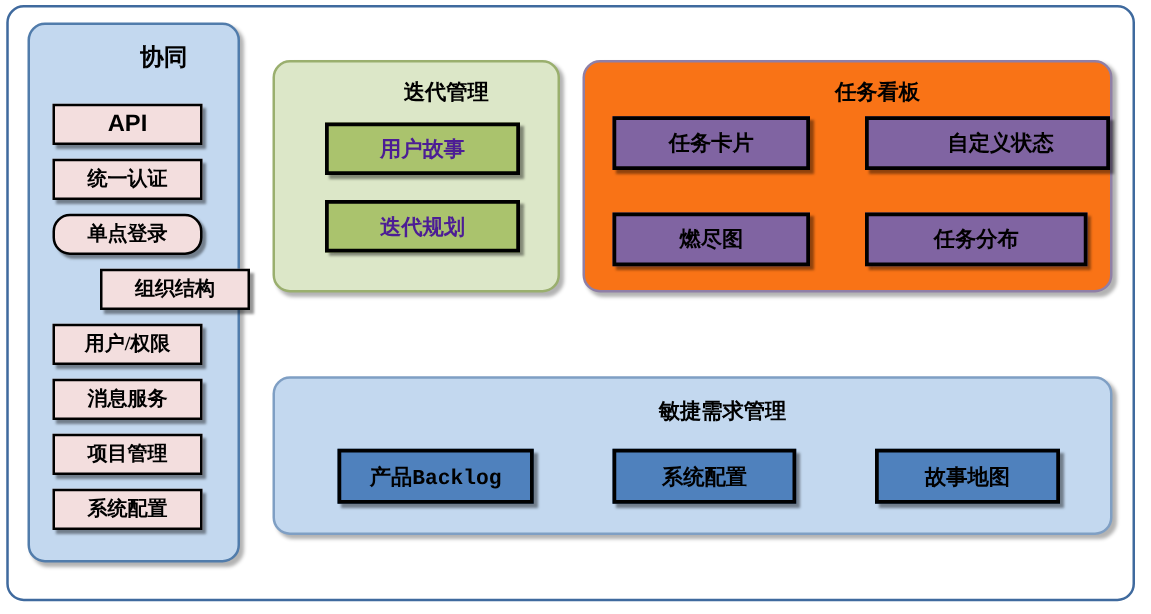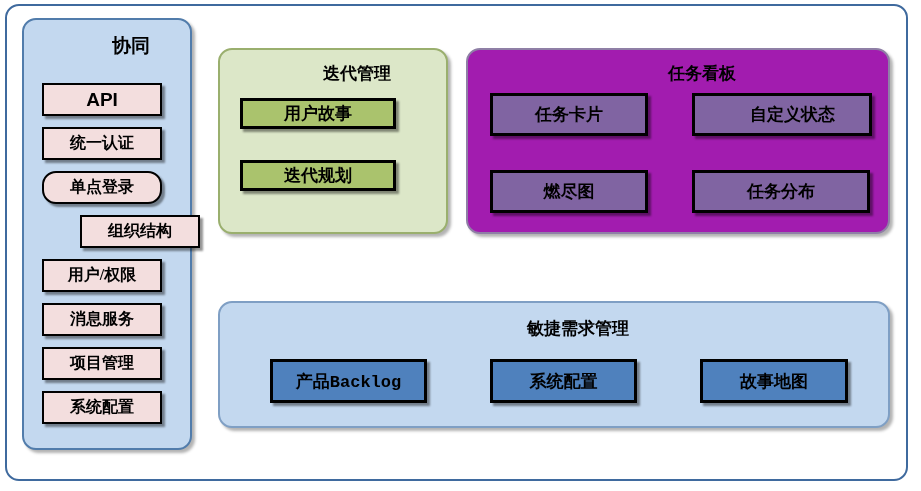--- a/index.html
+++ b/index.html
@@ -89,43 +89,43 @@
     height: 186px;
     background: #dce7c8;
     border: 2px solid #9aaf6e;
   }
   #panel-iteration .panel-title {
     top: 12px;
     font-size: 17px;
   }
   .green-box {
     position: absolute;
-    left: 20px;
+    left: 40px;
     width: 156px;
-    height: 31px;
+    height: 42px;
     box-sizing: border-box;
     background: #aac36d;
     border: 3px solid #000000;
     box-shadow: 3px 3px 2px rgba(0,0,0,0.42);
     display: flex;
     align-items: center;
     justify-content: center;
     font-size: 17px;
     font-weight: bold;
-    color: #000000;
+    color: #4c1d95;
     font-family: "Liberation Serif", "DejaVu Serif", serif;
   }
 
   
   #panel-taskboard {
     left: 466px;
     top: 48px;
     width: 424px;
     height: 186px;
-    background: #a21caf;
+    background: #f97316;
     border: 2px solid #8f7fa6;
   }
   #panel-taskboard .panel-title {
     top: 12px;
     font-size: 17px;
   }
   .purple-box {
     position: absolute;
     height: 43px;
     box-sizing: border-box;
@@ -196,21 +196,21 @@
   <div class="panel-title">迭代管理</div>
 
   <div class="green-box" style="top:48px;">用户故事</div>
   <div class="green-box" style="top:110px;">迭代规划</div>
 </div>
 
 <div class="panel" id="panel-taskboard">
   <div class="panel-title">任务看板</div>
 
   <div class="purple-box" style="left:22px;  top:43px;  width:158px;">任务卡片</div>
-  <div class="purple-box" style="left:224px; top:43px;  width:180px;padding-left:21px;">自定义状态</div>
+  <div class="purple-box" style="left:224px; top:43px;  width:196px;padding-left:21px;">自定义状态</div>
   <div class="purple-box" style="left:22px;  top:120px; width:158px;">燃尽图</div>
   <div class="purple-box" style="left:224px; top:120px; width:178px;">任务分布</div>
 </div>
 
 <div class="panel" id="panel-agile">
   <div class="panel-title">敏捷需求管理</div>
 
   <div class="blue-box latin" style="left:50px;  width:157px;">产品Backlog</div>
   <div class="blue-box" style="left:270px; width:147px;">系统配置</div>
   <div class="blue-box" style="left:480px; width:148px;">故事地图</div>

